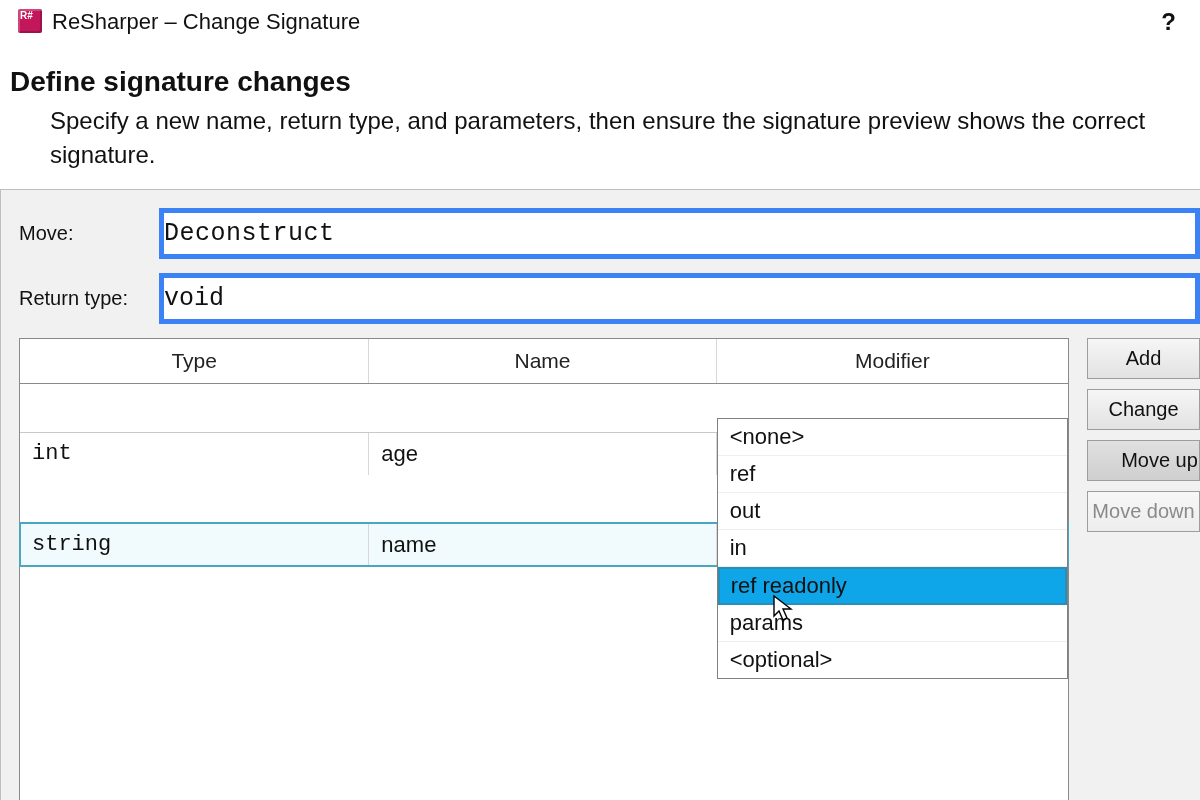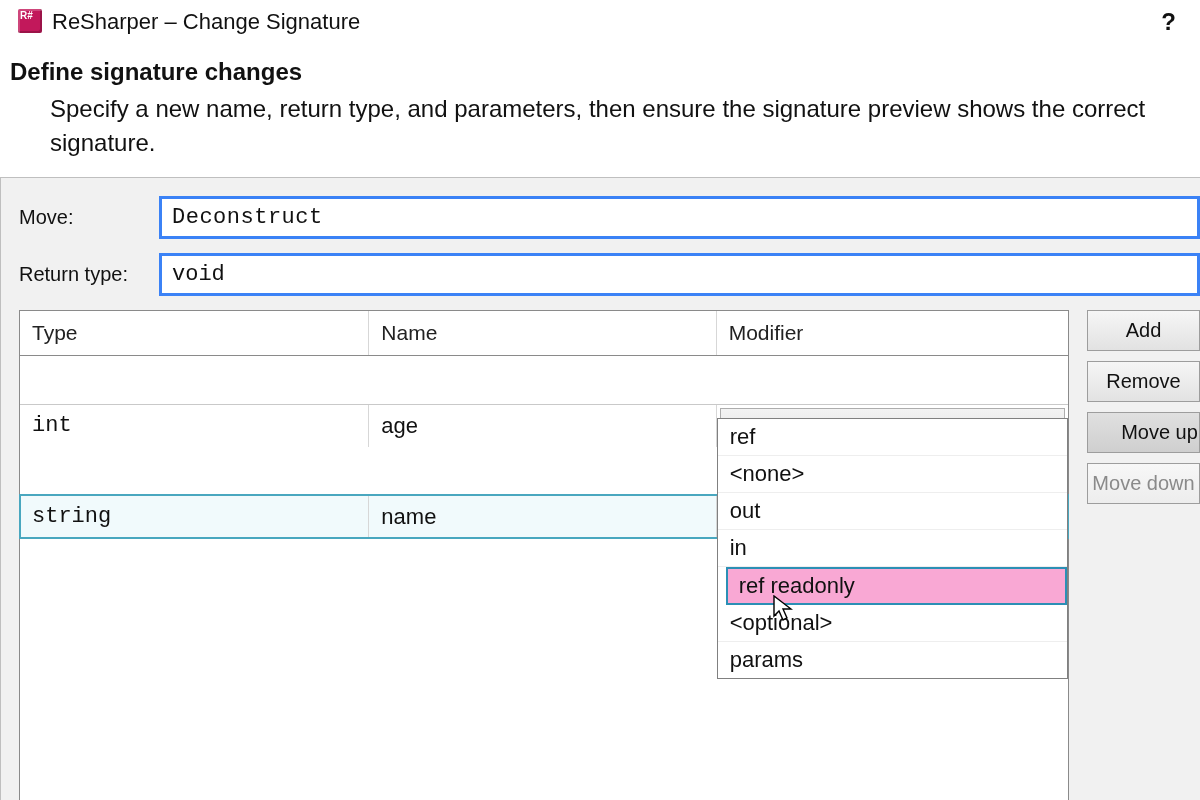--- a/index.html
+++ b/index.html
@@ -26,47 +26,47 @@
   }
   .app-icon::after {
     content:"R#"; position:absolute; top:1px; left:2px;
     font-size:10px; font-weight:bold; color:#fff;
   }
   .title-text { font-size:22px; }
   .help-btn { font-size:24px; font-weight:600; cursor:default; padding:0 6px; }
 
   
   .section-head { padding: 14px 0 0 10px; }
-  .section-head h2 { margin:4px 0 6px 0; font-size:24px; font-weight:700; }
+  .section-head h2 { margin:12px 0 6px 0; font-size:28px; font-weight:700; }
   .section-head p  { margin:0 0 18px 40px; font-size:24px; line-height:1.4; }
 
   
   .panel {
     border-top: 1px solid #bfbfbf;
     border-left: 1px solid #bfbfbf;
     background: #f1f1f1;
     padding: 18px 0 18px 18px;
   }
   .row { display:flex; align-items:center; margin-bottom:14px; }
   .row > label { width:140px; font-size:20px; }
   .textbox {
-    flex:1; background:#fff; border:3px solid #3b82f6;
-    padding:6px 10px; font-size:22px;
+    flex:1; background:#fff; border:5px solid #3b82f6;
+    padding:6px 0; font-size:25px;
   }
   #nameBox { letter-spacing:0.5px; }
 
   .params-label { font-size:20px; margin: 10px 0 6px 0; }
 
   .params-area { display:flex; gap:18px; align-items:flex-start; }
 
   .grid {
     background:#fff; border:1px solid #8a8a8a; width:1050px;
   }
   .grid-head, .grid-row { display:flex; }
-  .grid-head { border-bottom:1px solid #8a8a8a; }
+  .grid-head { border-bottom:1px solid #8a8a8a;text-align:center; }
   .cell-h {
     padding:10px 12px; font-size:21px; color:#222;
     border-right:1px solid #d7d7d7; background:#fff;
   }
   .cell-h:last-child { border-right:none; }
   .c-type { width:350px; }
   .c-name { width:348px; }
   .c-mod  { width:352px; }
 
   .grid-row { border-top:1px solid #c9c9c9;margin-top:48px; }
@@ -108,21 +108,21 @@
     background:#fff;
     border:1px solid #808080;
     box-shadow:none;
     z-index:50;
   }
   .dd-item {
     padding:5px 12px; font-size:22px; cursor:default;
     border-bottom:1px solid #eee;
   }
   .dd-item:last-child { border-bottom:none; }
-  .dd-item.sel { background:#f9a8d4; border:1px solid #2b8fb5; box-shadow: inset 0 0 0 1px #2b8fb5; margin-left: 8px; }
+  .dd-item.sel { background:#0ea5e9; border:1px solid #2b8fb5; box-shadow: inset 0 0 0 1px #2b8fb5; }
 
   
   .fake-cursor {
     position:absolute; width:20px; height:28px; z-index:100;
     pointer-events:none;
   }
   .fake-cursor svg { width:100%; height:100%; }
 </style>
 </head>
 <body>
@@ -182,34 +182,34 @@
             <span class="chev">⌄</span>
           </div>
         </div>
       </div>
 
       <div style="height:660px;"></div>
     </div>
 
     <div class="btncol">
       <div class="btn">Add</div>
-      <div class="btn">Remove</div>
+      <div class="btn">Change</div>
       <div class="btn pressed">Move up</div>
       <div class="btn disabled">Move down</div>
     </div>
 
   </div>
 </div>
 
 <div class="dropdown" id="modDropdown" style="left: 716.688px; top: 418px; width: 351.297px;">
+    <div class="dd-item">&lt;none&gt;</div>
     <div class="dd-item">ref</div>
-    <div class="dd-item">&lt;none&gt;</div>
     <div class="dd-item">out</div>
     <div class="dd-item">in</div>
     <div class="dd-item sel">ref readonly</div>
+    <div class="dd-item">params</div>
     <div class="dd-item">&lt;optional&gt;</div>
-    <div class="dd-item">params</div>
   </div>
 <div class="fake-cursor" id="cursor" style="left: 772.688px; top: 595px;">
   <svg viewBox="0 0 20 28">
       <path d="M1 1 L1 21 L6 16 L10 25 L14 23 L10 14 L18 14 Z" fill="#fff" stroke="#000" stroke-width="1.4"></path>
     </svg>
 </div>
 
 </body></html>

